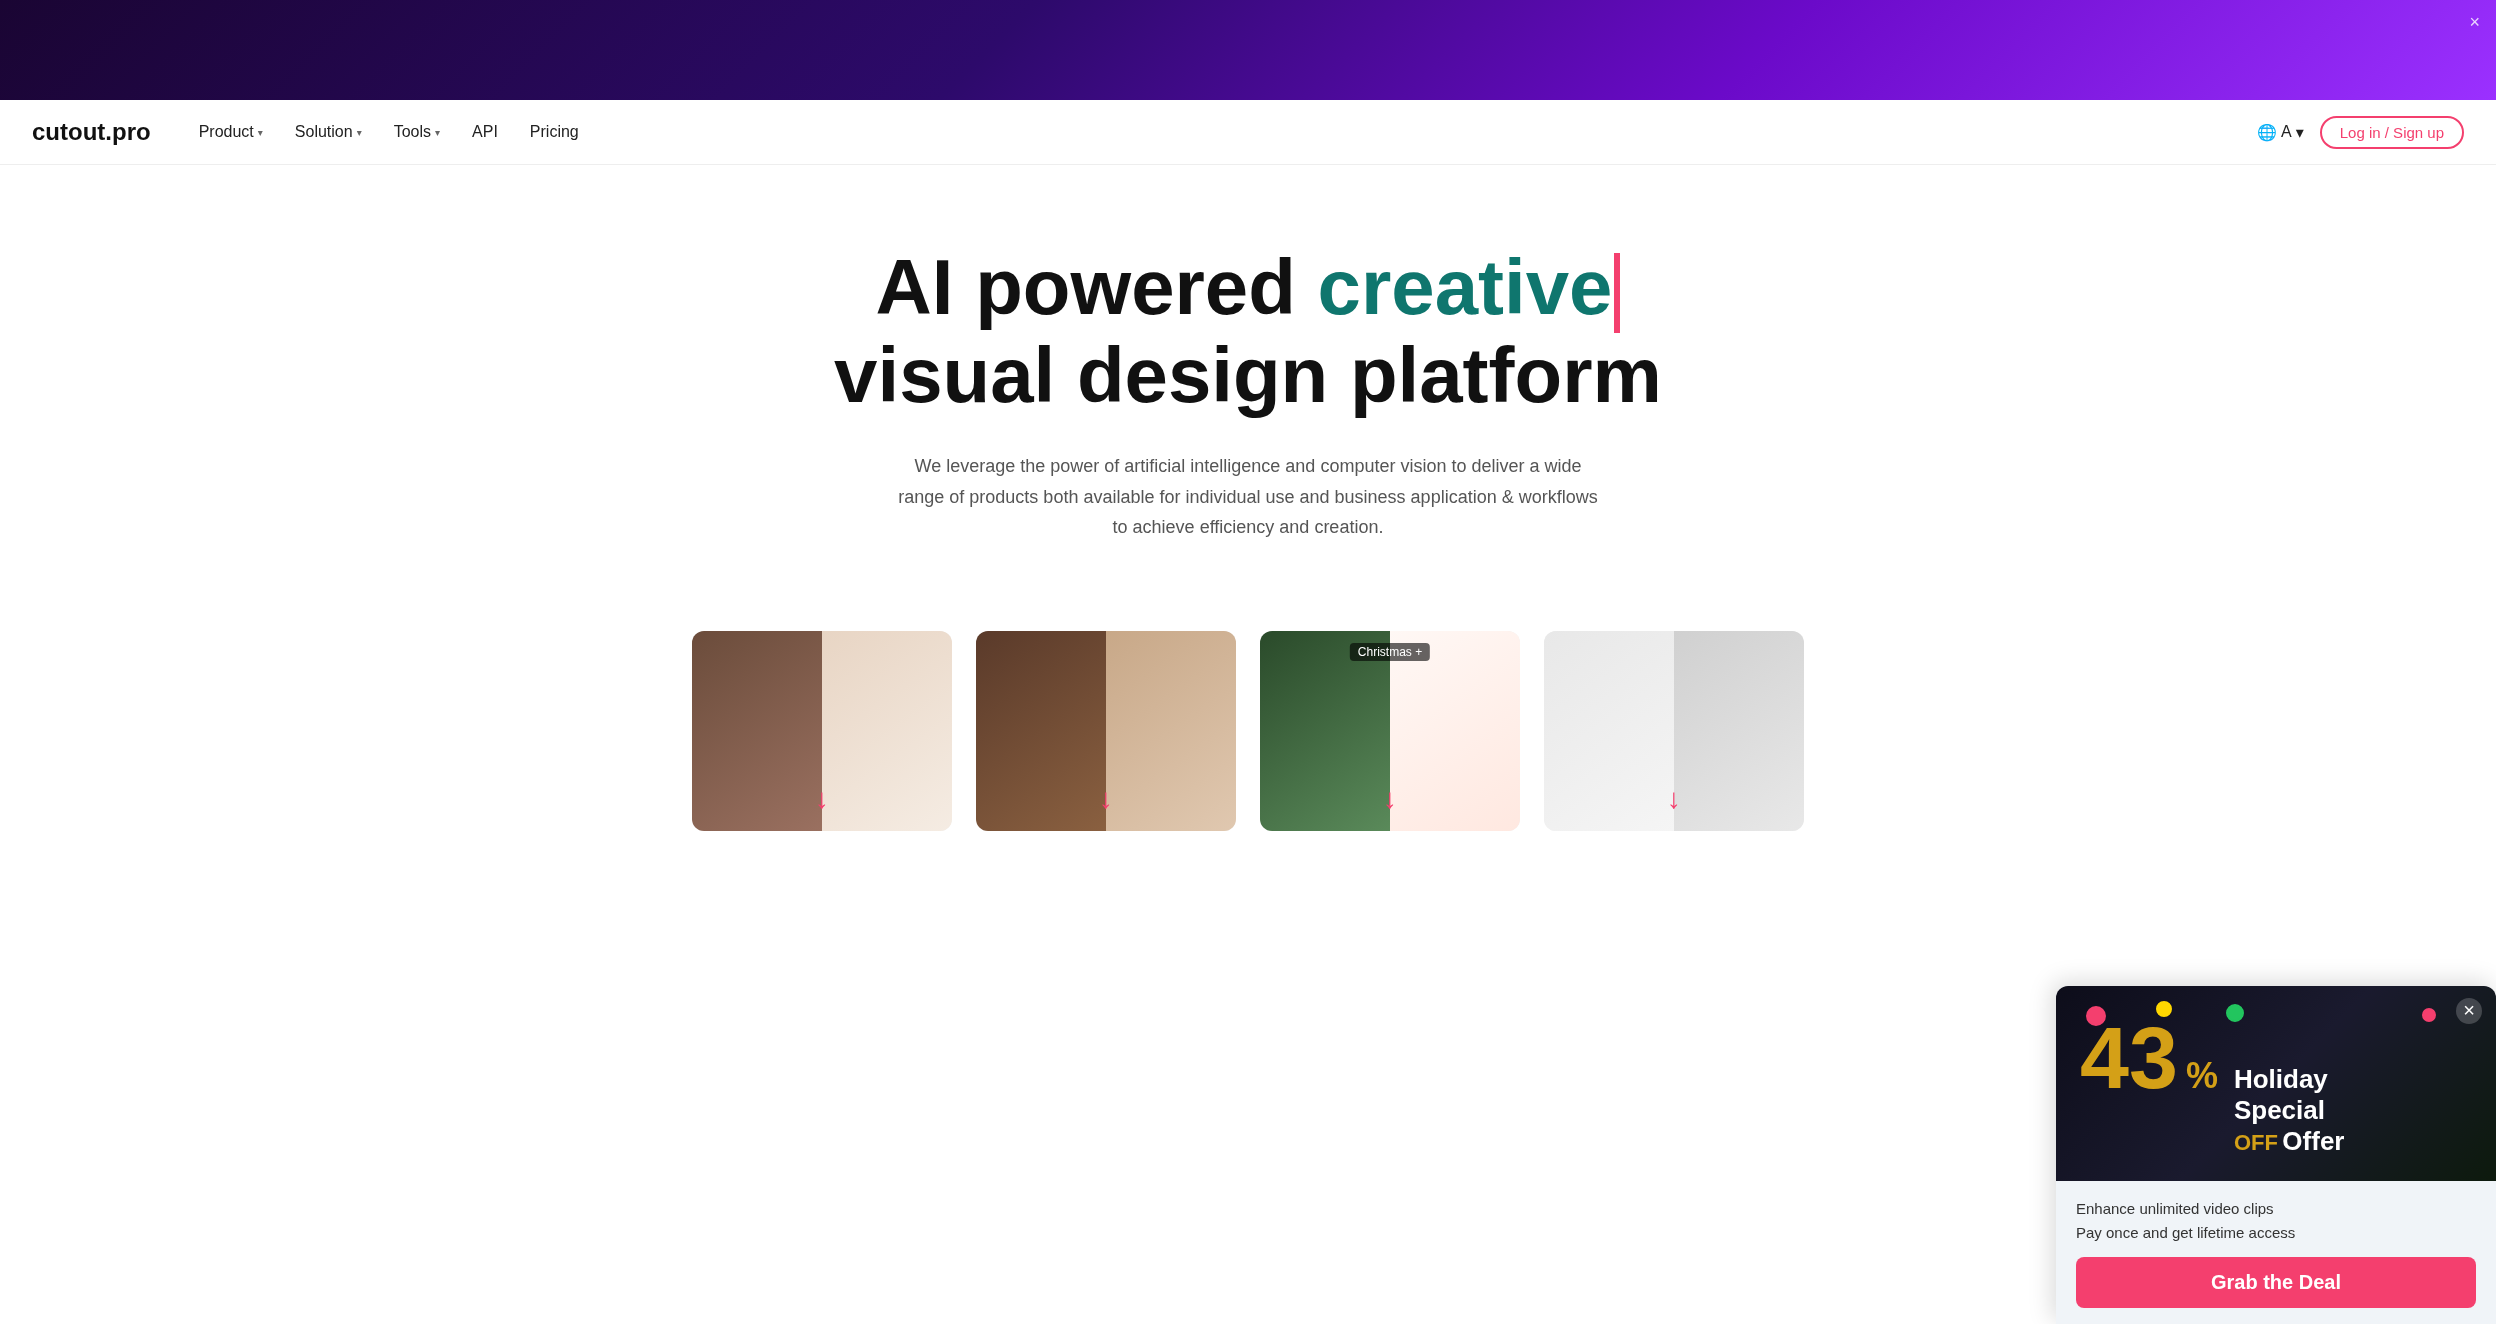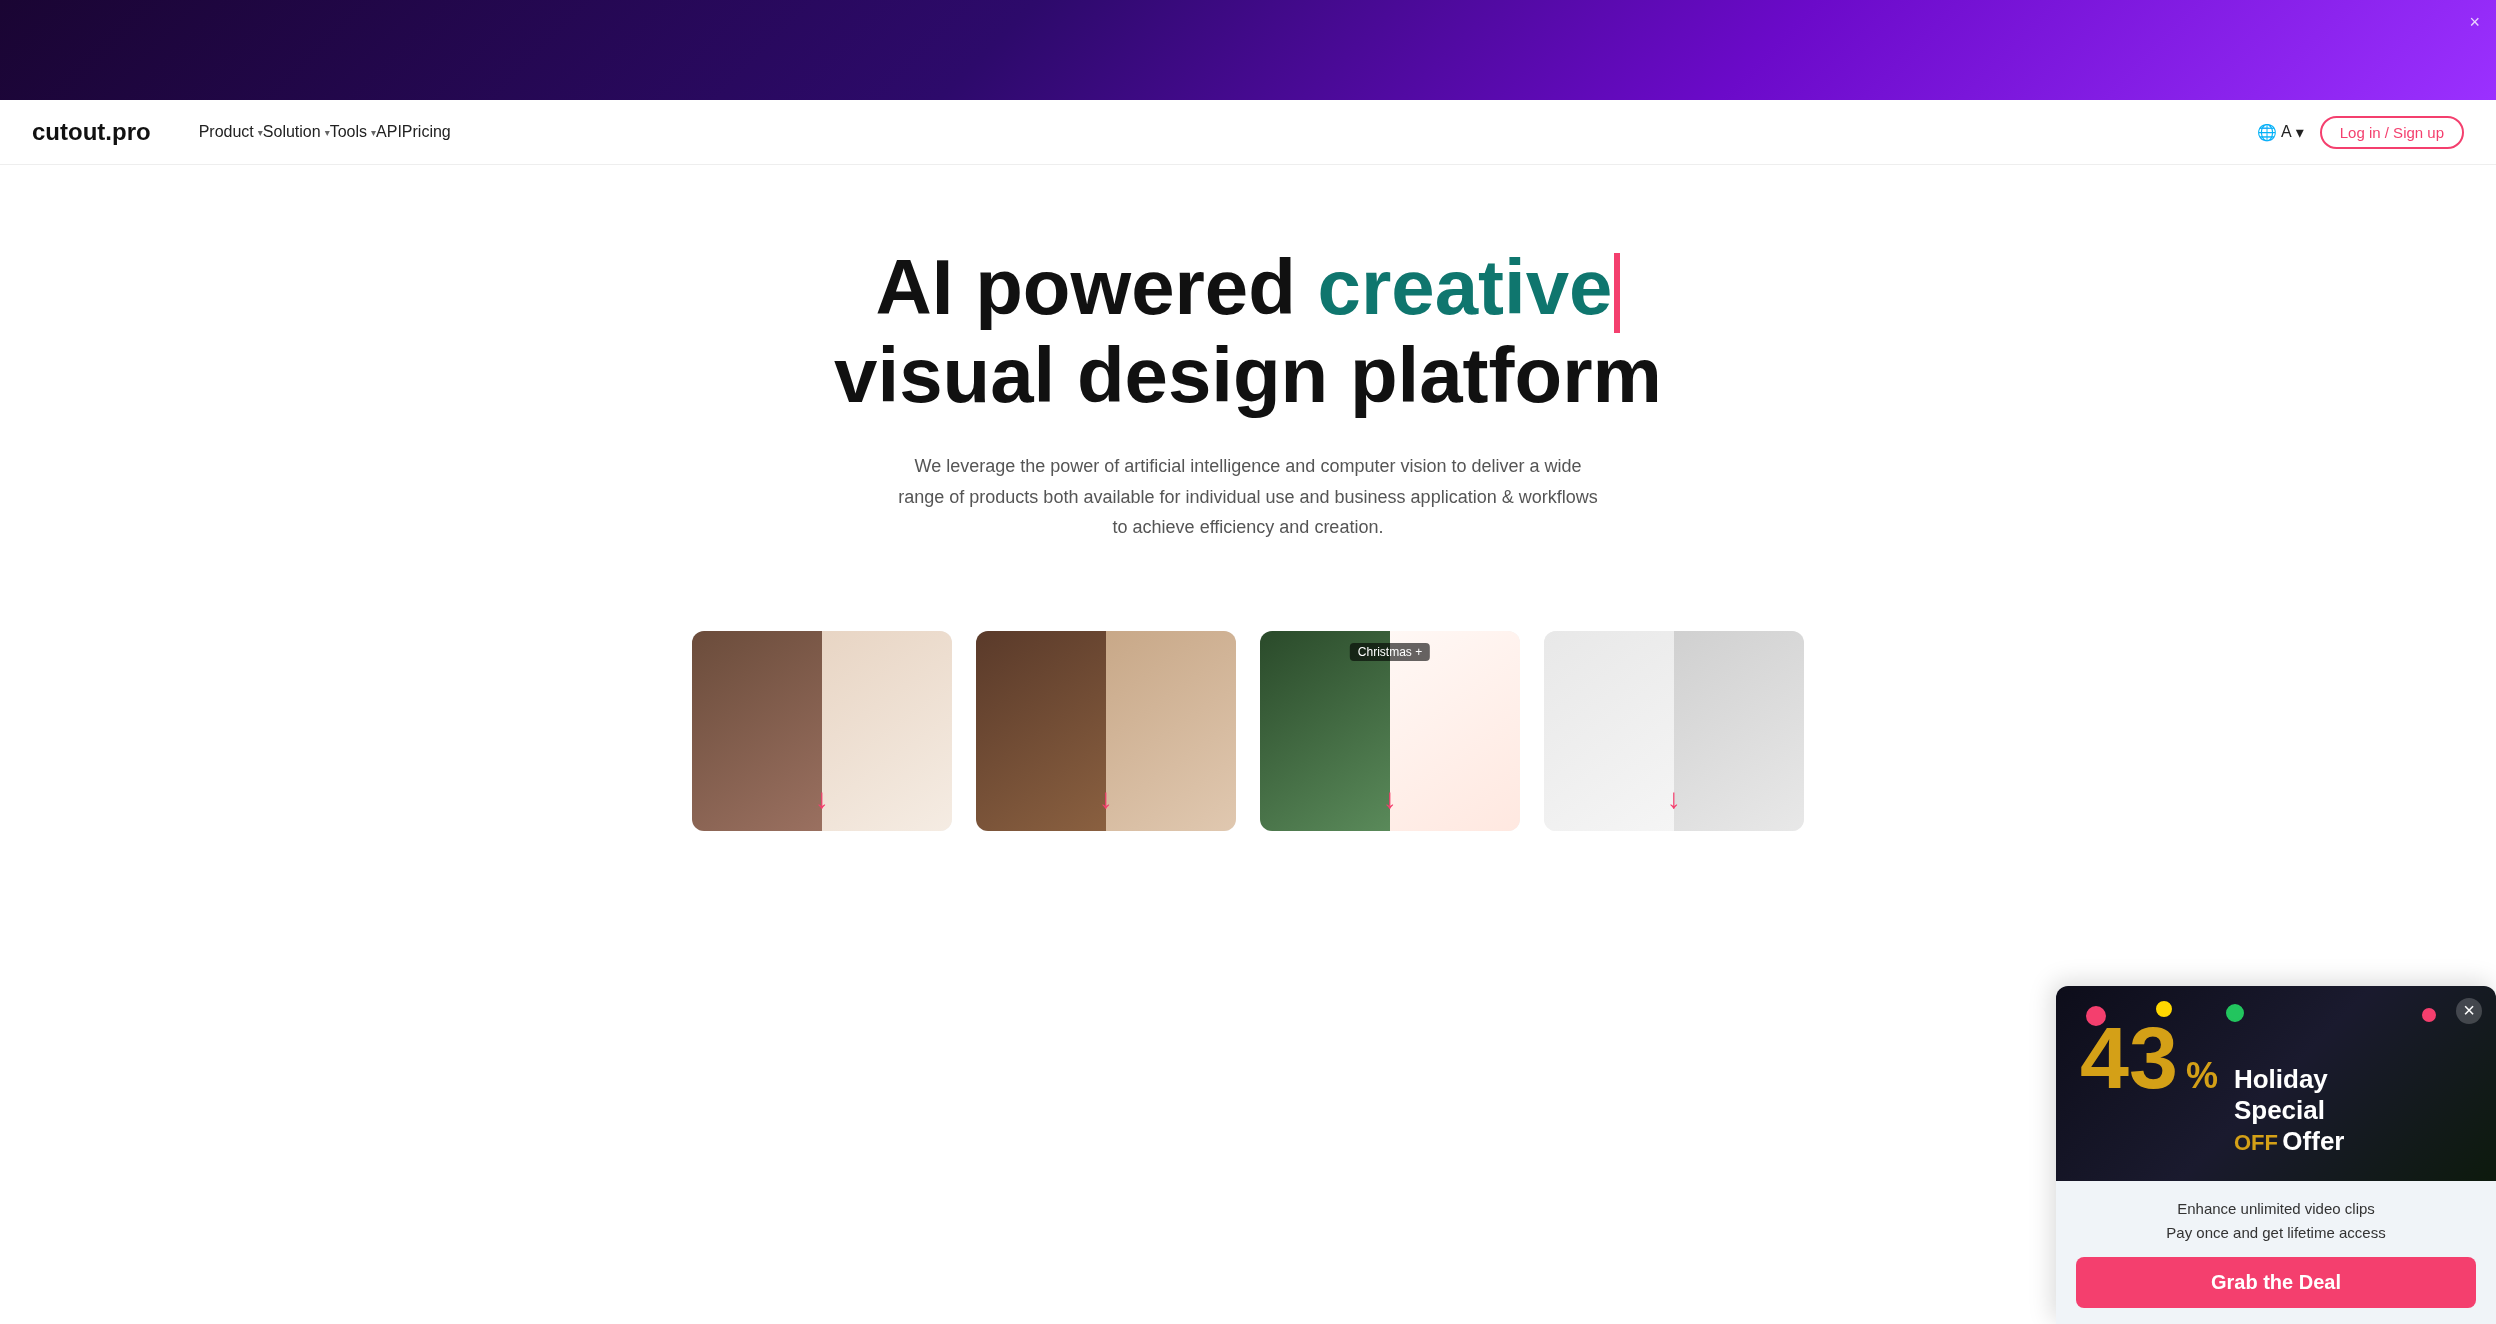--- a/index.html
+++ b/index.html
@@ -90,20 +90,21 @@
     .logo {
       font-size: 24px;
       font-weight: 700;
       color: #111;
       margin-right: 48px;
       text-decoration: none;
     }
     .nav-links {
       display: flex;
       align-items: flex-end;
+      gap: 32px;
       flex: 1;
     }
     .nav-item {
       font-size: 16px;
       color: #222;
       cursor: pointer;
       display: flex;
       align-items: center;
       gap: 4px;
     }
@@ -298,21 +299,21 @@
       border: 2px solid;
     }
     .orn1 { width: 20px; height: 20px; border-color: #f43f6e; background: #f43f6e; top: 20px; left: 30px; }
     .orn2 { width: 16px; height: 16px; border-color: #ffd700; background: #ffd700; top: 15px; left: 100px; }
     .orn3 { width: 18px; height: 18px; border-color: #22c55e; background: #22c55e; top: 18px; left: 170px; }
     .orn4 { width: 14px; height: 14px; border-color: #f43f6e; background: #f43f6e; top: 22px; right: 60px; }
     .popup-bottom {
       padding: 16px 20px;
       background: #f0f4f8;
     }
-    .popup-desc { font-size: 15px; color: #333; text-align: center; line-height: 1.6; margin-bottom: 12px; }
+    .popup-desc { font-size: 15px; color: #333; text-align: left; line-height: 1.6; margin-bottom: 12px; }
     .grab-btn {
       width: 100%;
       background: #f43f6e;
       color: #fff;
       border: none;
       border-radius: 8px;
       padding: 14px;
       font-size: 20px;
       font-weight: 700;
       cursor: pointer;

